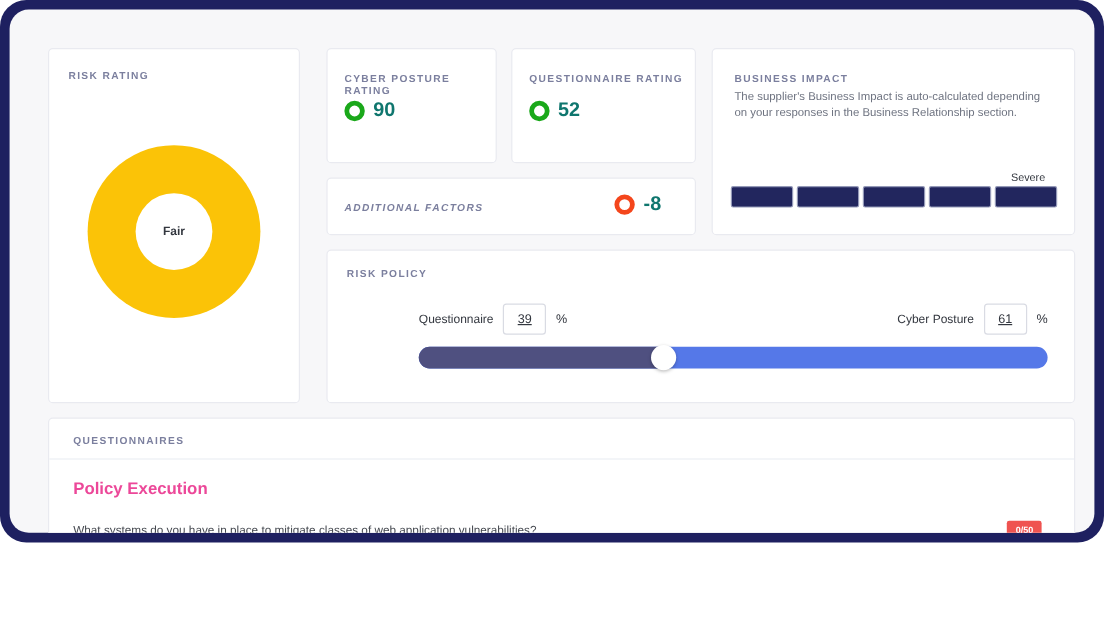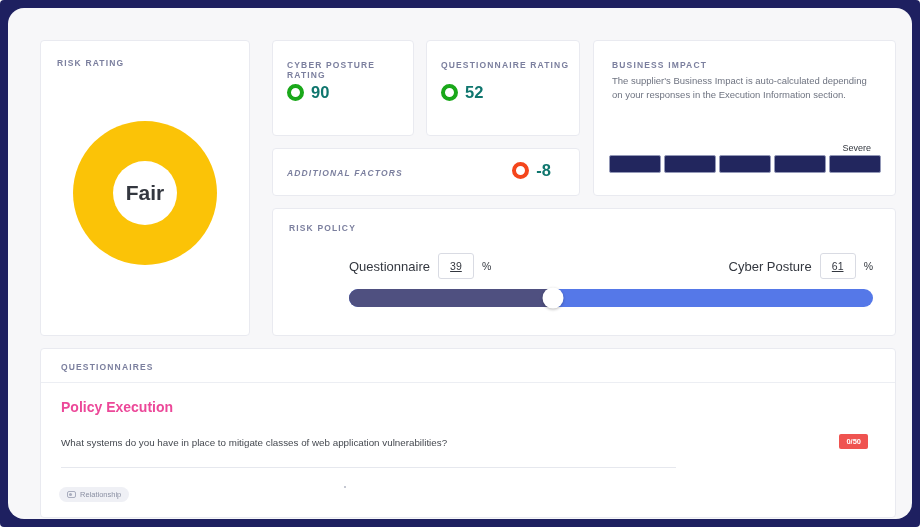--- a/index.html
+++ b/index.html
@@ -4,24 +4,24 @@
 <style>
   * { box-sizing: border-box; margin: 0; padding: 0; }
   html, body {
     width: 920px; height: 527px;
     font-family: "Liberation Sans", sans-serif;
     background: #ffffff;
     overflow: hidden;
   }
   #frame {
     position: absolute; left: 0; top: 0;
-    width: 920px; height: 527px;
+    width: 920px; height: 452px;
     background: #1e2060;
     padding: 8px;
-    border-radius: 4px;
+    border-radius: 22px;
   }
   #page {
     width: 100%; height: 100%;
     background: #f7f7f9;
     border-radius: 16px;
     position: relative;
     overflow: hidden;
     padding: 32px;
   }
   .card {
@@ -51,21 +51,21 @@
     width: 144px; height: 144px; border-radius: 50%;
     background: #fbc307;
   }
   #donut-hole {
     position: absolute; left: 50%; top: 50%;
     transform: translate(-50%,-50%);
     width: 64px; height: 64px; border-radius: 50%;
     background: #ffffff;
     display: flex; align-items: center; justify-content: center;
   }
-  #donut-label { font-size: 21px; font-weight: bold; color: #33373f; }
+  #donut-label { font-size: 10px; font-weight: bold; color: #33373f; }
 
   
   #cyber-card { left: 264px; top: 32px; width: 142px; height: 96px; }
   #quest-card { left: 418px; top: 32px; width: 154px; height: 96px; }
   .rating-title { position: absolute; left: 14px; top: 19px; }
   .rating-row {
     position: absolute; left: 14px; top: 42px;
     display: flex; align-items: center; gap: 7px;
   }
   .ring-icon {
@@ -105,21 +105,21 @@
   }
 
   
   #riskpolicy-card { left: 264px; top: 200px; width: 624px; height: 128px; }
   #riskpolicy-card .sec-title { position: absolute; left: 16px; top: 14px; }
   #rp-labels {
     position: absolute; left: 76px; right: 22px; top: 44px;
     display: flex; justify-content: space-between; align-items: center;
   }
   .rp-group { display: flex; align-items: center; gap: 8px; }
-  .rp-name { font-size: 13px; color: #33373f; }
+  .rp-name { font-size: 10px; color: #33373f; }
   .rp-input {
     width: 36px; height: 26px;
     border: 1px solid #d9dbe3; border-radius: 3px;
     background: #fff;
     font-size: 10.5px; color: #33373f;
     text-align: center; line-height: 24px;
     font-family: "Liberation Sans", sans-serif;
     text-decoration: underline;
   }
   .rp-pct { font-size: 10.5px; color: #33373f; }
@@ -228,21 +228,21 @@
     <div class="card" id="addfactors-card">
       <div class="sec-title">ADDITIONAL FACTORS</div>
       <div id="addfactors-row">
         <span class="ring-icon red"></span>
         <span class="rating-value">-8</span>
       </div>
     </div>
 
     <div class="card" id="bizimpact-card">
       <div class="sec-title">BUSINESS IMPACT</div>
-      <div id="bizimpact-desc">The supplier's Business Impact is auto-calculated depending on your responses in the Execution Information section.</div>
+      <div id="bizimpact-desc">The supplier's Business Impact is auto-calculated depending on your responses in the Business Relationship section.</div>
       <div id="bizimpact-severe">Severe</div>
       <div id="bizimpact-scale">
         <div class="bi-seg"></div>
         <div class="bi-seg"></div>
         <div class="bi-seg"></div>
         <div class="bi-seg"></div>
         <div class="bi-seg"></div>
       </div>
     </div>
 

